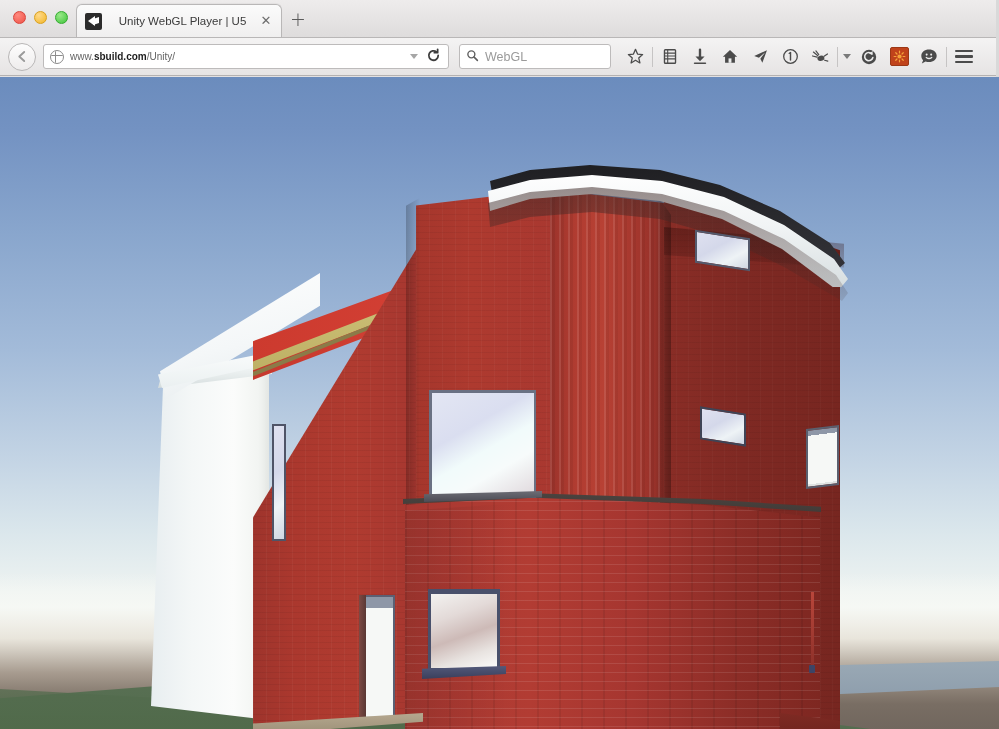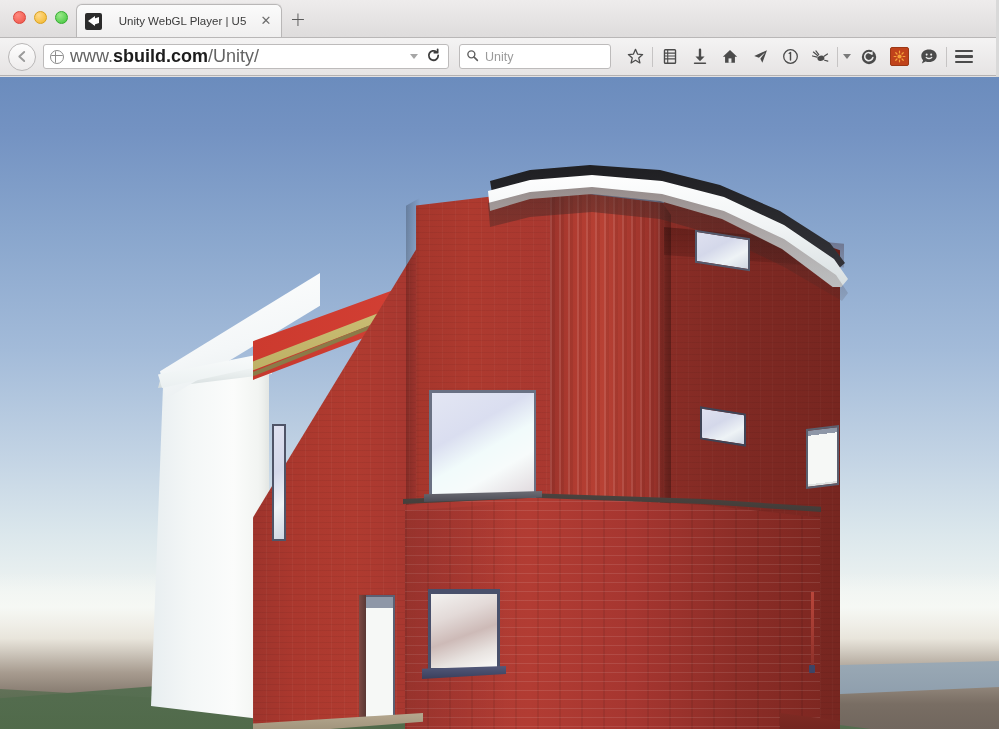--- a/index.html
+++ b/index.html
@@ -82,21 +82,21 @@
     background: linear-gradient(#fdfdfd,#eeecec);
     border: 1px solid #b9b7b7;
     display: flex; align-items: center; justify-content: center;
     flex: 0 0 28px; margin-right: 7px;
     color: #9a9a9a;
   }
   .urlbar {
     flex: 0 0 406px; height: 25px;
     background: #fff; border: 1px solid #bdbbbb; border-radius: 3px;
     display: flex; align-items: center; padding: 0 6px;
-    font-size: 18px; color: #646464;
+    font-size: 10px; color: #646464;
   }
   .globe {
     width: 14px; height: 14px; border-radius: 50%;
     border: 1.4px solid #8c8c8c; flex: 0 0 14px; margin-right: 6px;
     position: relative; overflow: hidden;
   }
   .globe::before {
     content:""; position:absolute; left:-1px; top:4.2px; width:14px; height:1.2px; background:#8c8c8c;
   }
   .globe::after {
@@ -493,21 +493,21 @@
       </span>
     </div>
 
     <div class="searchbar">
       <span class="mag">
         <svg width="13" height="13" viewBox="0 0 16 16">
           <circle cx="6.6" cy="6.6" r="4.3" fill="none" stroke="#5e5e5e" stroke-width="1.7"></circle>
           <path d="M10 10 L14 14" stroke="#5e5e5e" stroke-width="1.9" stroke-linecap="round"></path>
         </svg>
       </span>
-      <span>Unity</span>
+      <span>WebGL</span>
     </div>
 
     <div class="toolbar-icons">
 
       <div class="tbi">
         <svg width="17" height="17" viewBox="0 0 20 20">
           <path d="M10 1.6 L12.4 7.2 L18.4 7.7 L13.8 11.7 L15.2 17.6 L10 14.4 L4.8 17.6 L6.2 11.7 L1.6 7.7 L7.6 7.2 Z" fill="none" stroke="#4b4b4b" stroke-width="1.5" stroke-linejoin="round"></path>
         </svg>
       </div>
 

